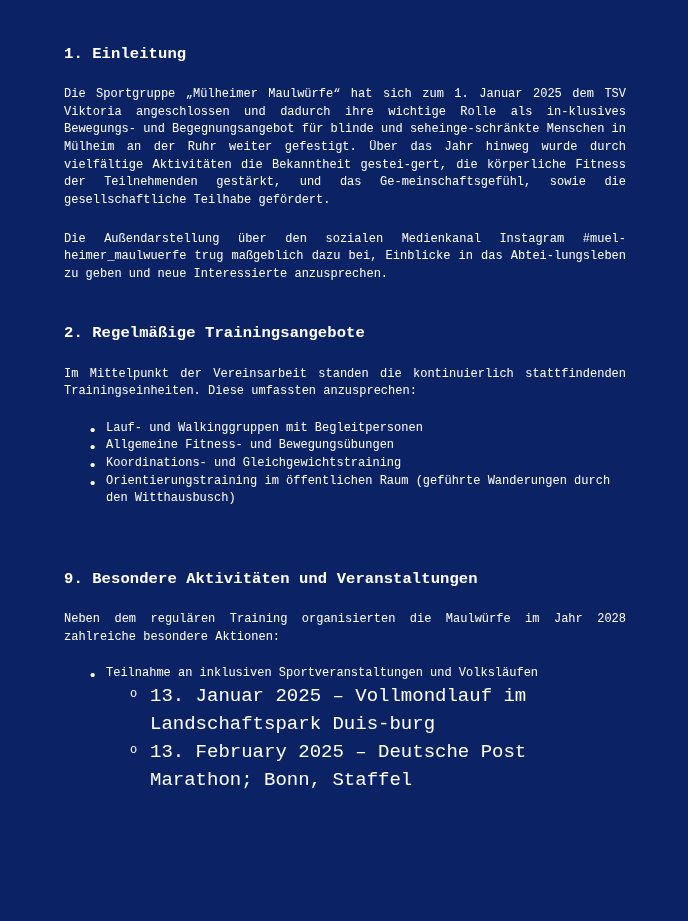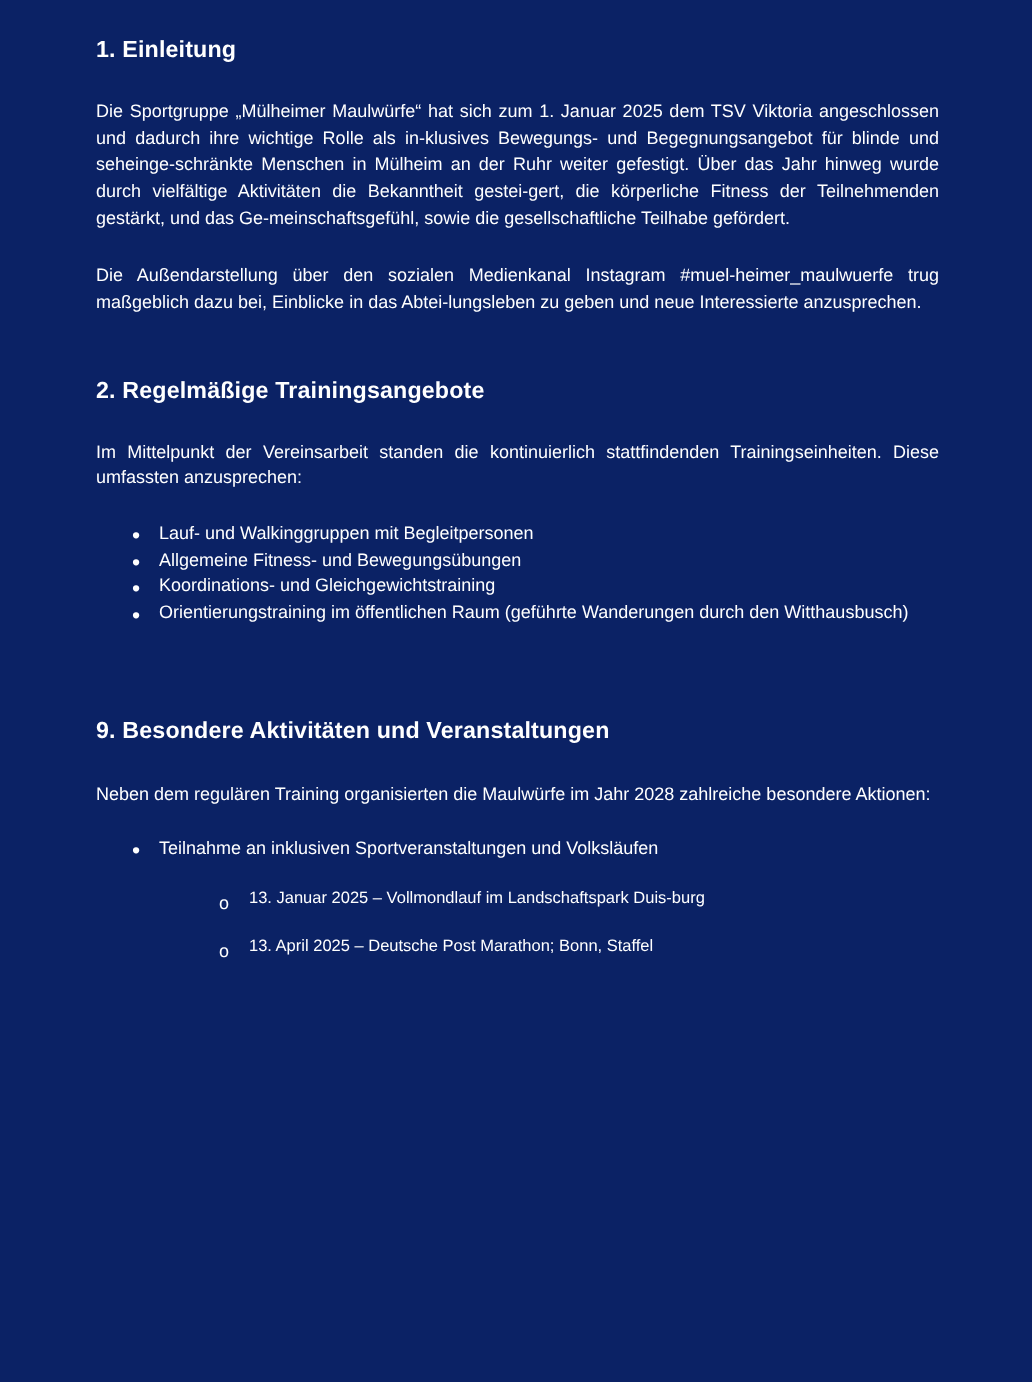--- a/index.html
+++ b/index.html
@@ -12,21 +12,22 @@
     background: #0b2265;
     color: #ffffff;
     font-family: "Liberation Sans", sans-serif;
     overflow: hidden;
   }
   .page {
     position: relative;
     width: 688px;
     height: 921px;
     box-sizing: border-box;
-    padding: 24px 62px 0 64px;
+    padding: 44px 62px 0 64px;
+    font-family: Liberation Mono, monospace;
   }
   .heading {
     font-size: 15.5px;
     font-weight: bold;
     line-height: 1.3;
     margin: 0 0 0 0;
     letter-spacing: 0.1px;
   }
   .para {
     font-size: 12px;
@@ -61,24 +62,24 @@
     font-size: 15.5px;
     line-height: 1.47;
   }
   ul.subbullets {
     list-style: none;
     margin: 0;
     padding: 0;
   }
   ul.subbullets > li {
     position: relative;
-    font-size: 11px;
+    font-size: 19px;
     line-height: 1.47;
     padding-left: 86px;
-    margin: 16px;
+    margin: 0;
   }
   ul.subbullets > li::before {
     content: "o";
     position: absolute;
     left: 66px;
     top: 0;
     font-size: 12px;
     line-height: 1.9;
   }
 </style>
@@ -117,16 +118,16 @@
   <div class="gap-after-heading"></div>
 
   <p class="para">Neben dem regulären Training organisierten die Maulwürfe im Jahr 2028 zahlreiche besondere Aktionen:</p>
   <div class="gap-small"></div>
 
   <ul class="bullets">
     <li>Teilnahme an inklusiven Sportveranstaltungen und Volksläufen</li>
   </ul>
   <ul class="subbullets">
     <li>13. Januar 2025 – Vollmondlauf im Landschaftspark Duis-burg</li>
-    <li>13. April 2025 – Deutsche Post Marathon; Bonn, Staffel</li>
+    <li>13. February 2025 – Deutsche Post Marathon; Bonn, Staffel</li>
   </ul>
 
 </div>
 
 </body></html>

